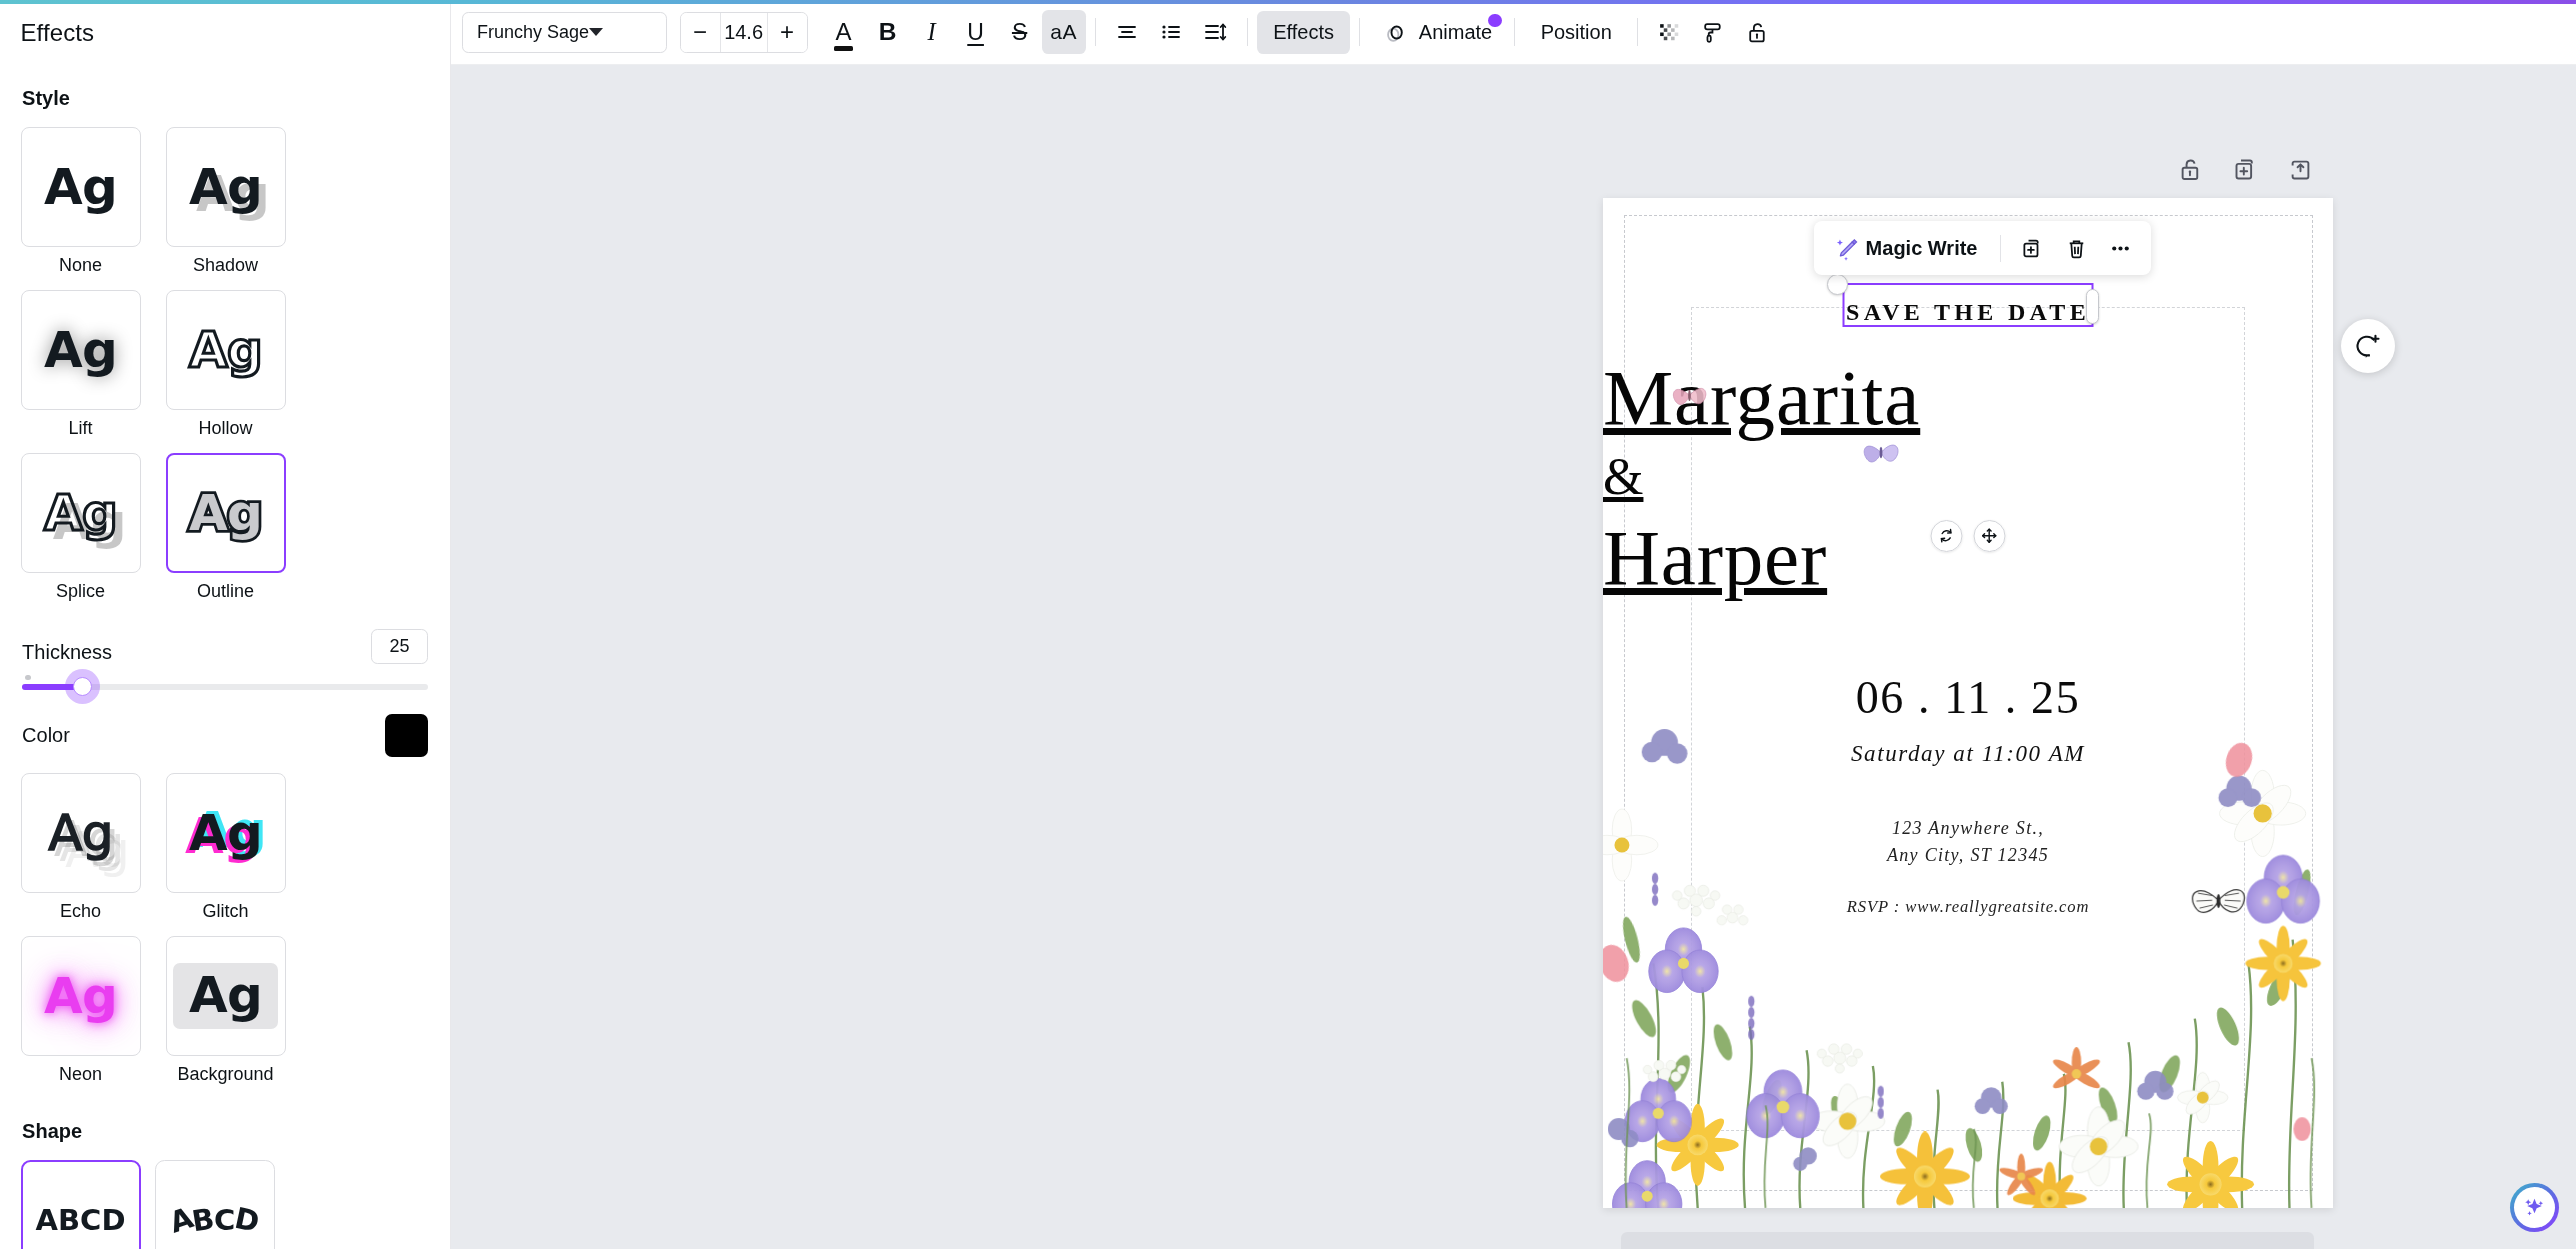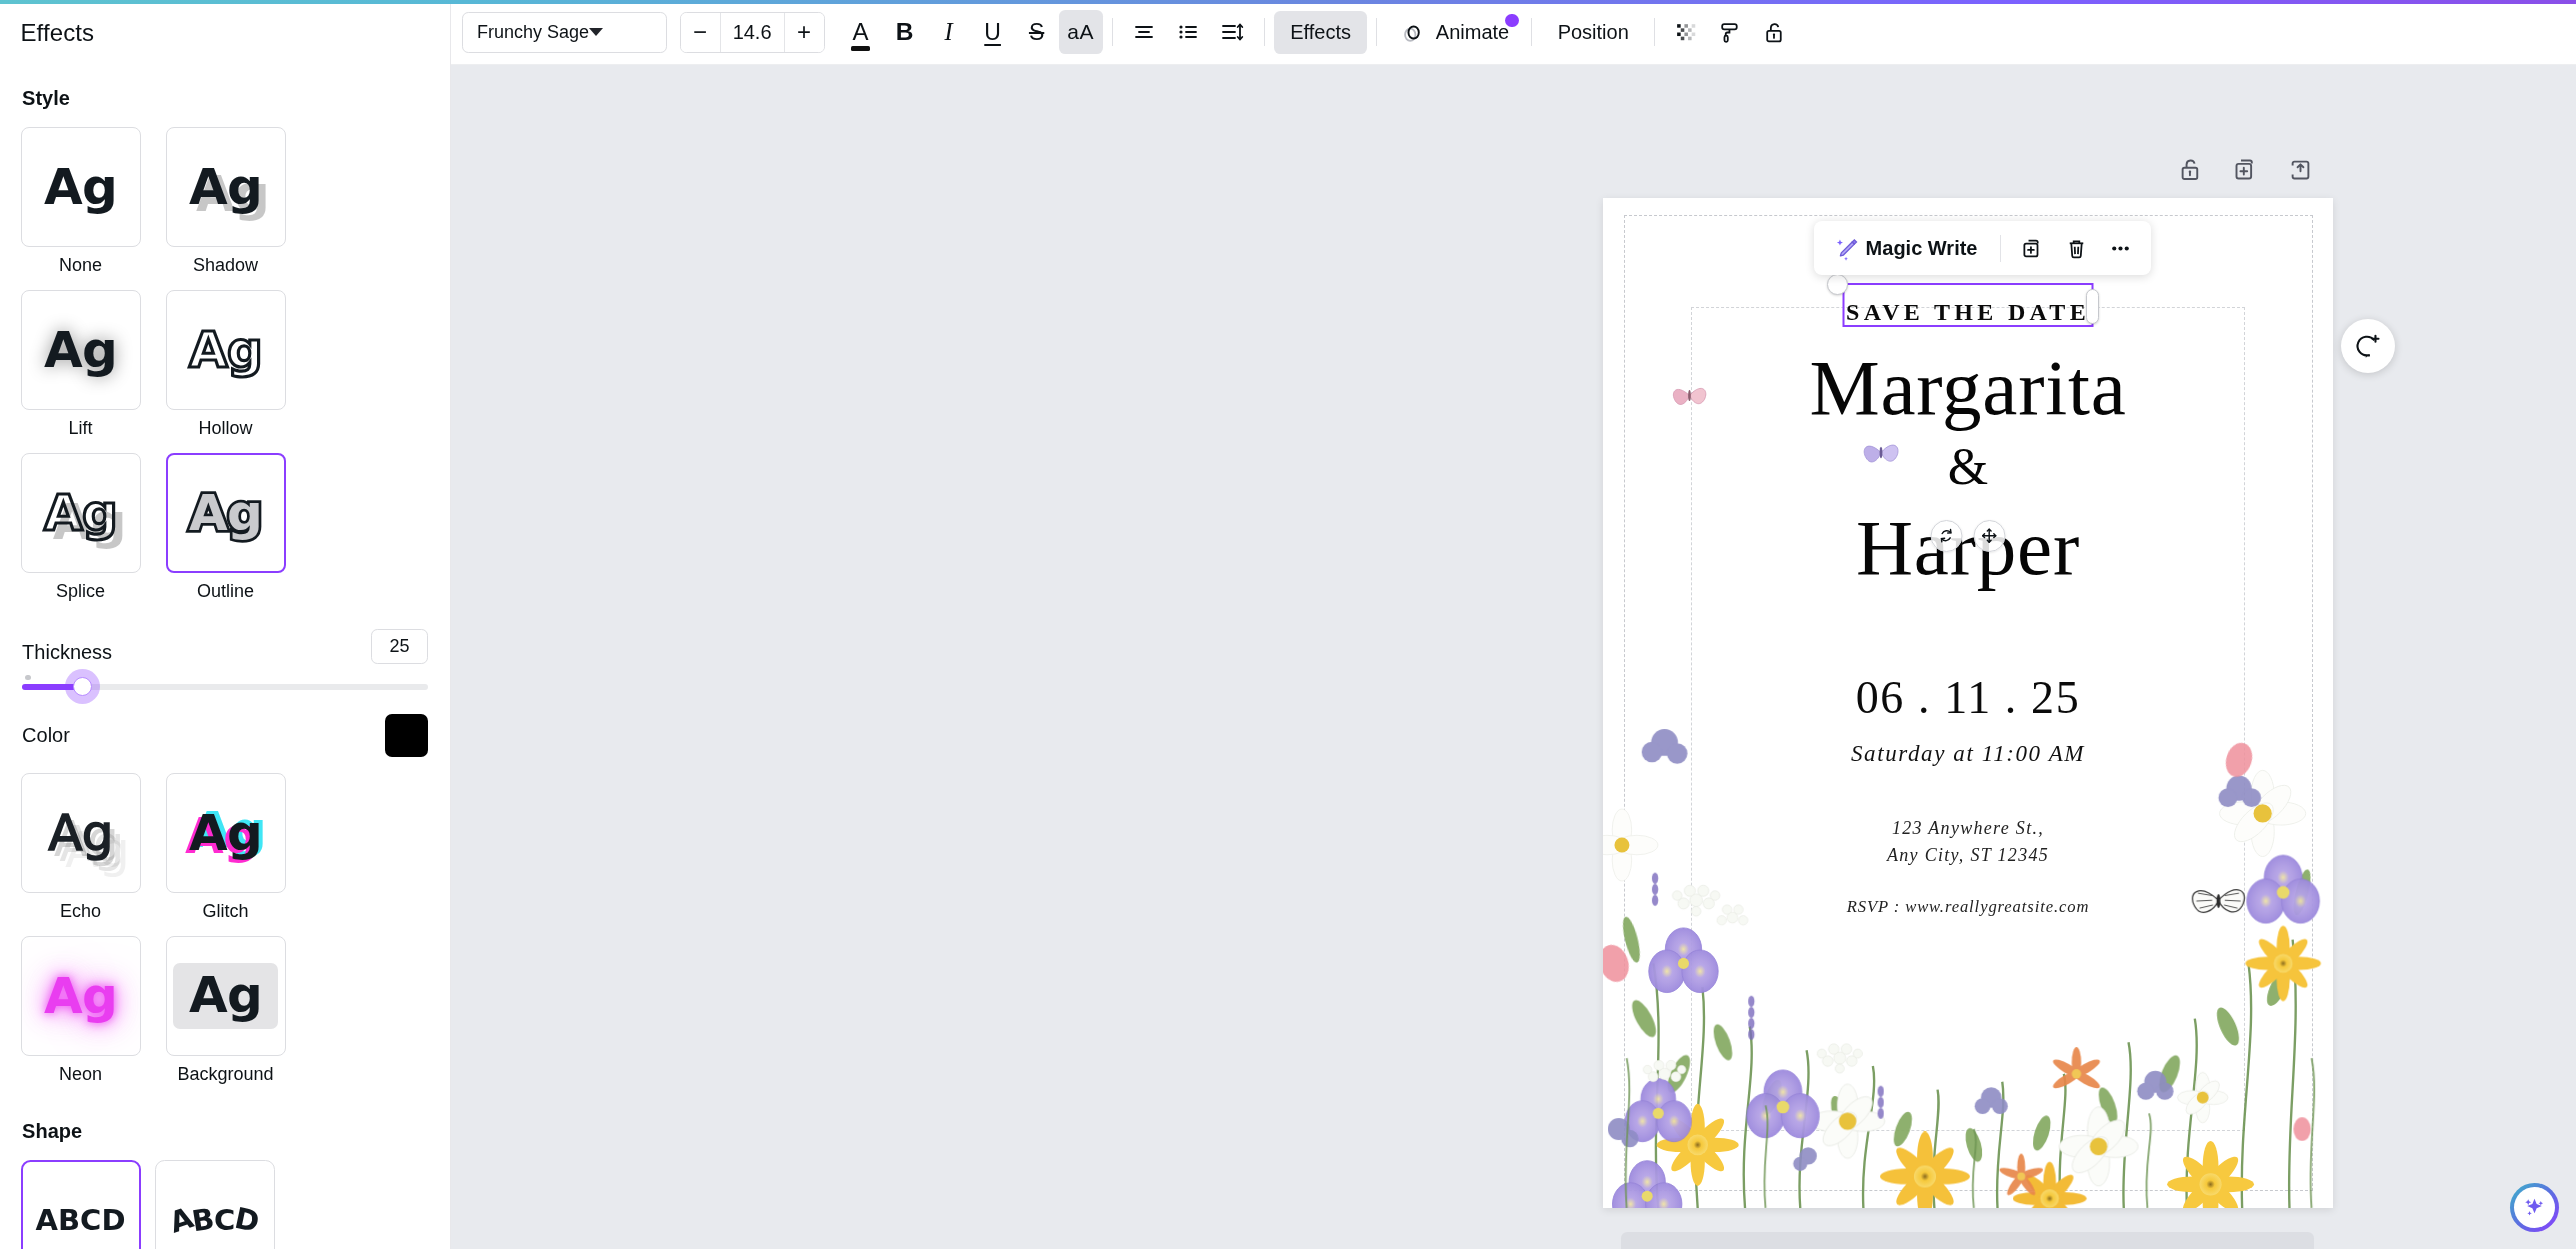--- a/index.html
+++ b/index.html
@@ -39,21 +39,21 @@
   }
   .chev { width: 0; height: 0; border-left: 7px solid transparent; border-right: 7px solid transparent;
           border-top: 8px solid #22242a; }
 
   .size-group {
     display: flex; align-items: center; height: 41px;
     border: 0.8px solid #dcdde1; border-radius: 6.3px; overflow: hidden; margin-right: 14px;
   }
   .size-btn { width: 39px; height: 41px; display: flex; align-items: center; justify-content: center;
               font-size: 24px; color: #0d1216; cursor: pointer; background: #fff; }
-  .size-val { width: 65px; height: 41px; display: flex; align-items: center; justify-content: center;
+  .size-val { width: 48px; height: 41px; display: flex; align-items: center; justify-content: center;
               font-size: 20px; color: #0d1216; border-left: 0.8px solid #e4e5e8; border-right: 0.8px solid #e4e5e8;
               background: #fff; }
 
   .tb-icon {
     width: 44px; height: 44px; display: flex; align-items: center; justify-content: center;
     border-radius: 6.3px; cursor: pointer; color: #0d1216; position: relative; flex: 0 0 auto;
   }
   .tb-icon.active { background: #e3e4e8; }
   .tb-sep { width: 0.8px; height: 28px; background: #dfe0e4; margin: 0 9.5px; flex: 0 0 0.8px; }
 
@@ -180,22 +180,22 @@
   .h-round {
     position:absolute; width: 21px; height: 21px; border-radius:50%; background:#fff;
     border:0.8px solid #c6c8cd; box-shadow: 0 0.8px 2.4px rgba(0,0,0,.18); cursor:pointer;
   }
   .h-pill {
     position:absolute; width: 13.4px; height: 35px; border-radius:7px; background:#fff;
     border:0.8px solid #c6c8cd; box-shadow: 0 0.8px 2.4px rgba(0,0,0,.18); cursor:ew-resize;
   }
 
   .d-names {
-    position:absolute; left:0; right:0; top: 150px; text-align:center;
-    font-family:"Liberation Serif", serif; color:#060606;
+    position:absolute; left:0; right:0; top: 160px; text-align:left;
+    font-family:"Liberation Serif", serif; color:#060606;text-decoration:underline;
   }
   .d-name1 { font-size: 79px; line-height: 1.0; letter-spacing: 0.8px; }
   .d-amp   { font-size: 52px; line-height: 1.55; }
   .d-name2 { font-size: 79px; line-height: 1.0; letter-spacing: 0.8px; }
 
   .d-date {
     position:absolute; left:0; right:0; top: 473px; text-align:center;
     font-family:"Liberation Serif", serif; font-size: 46px; color:#0b0b0b; letter-spacing: 1.6px;
   }
   .d-time {

